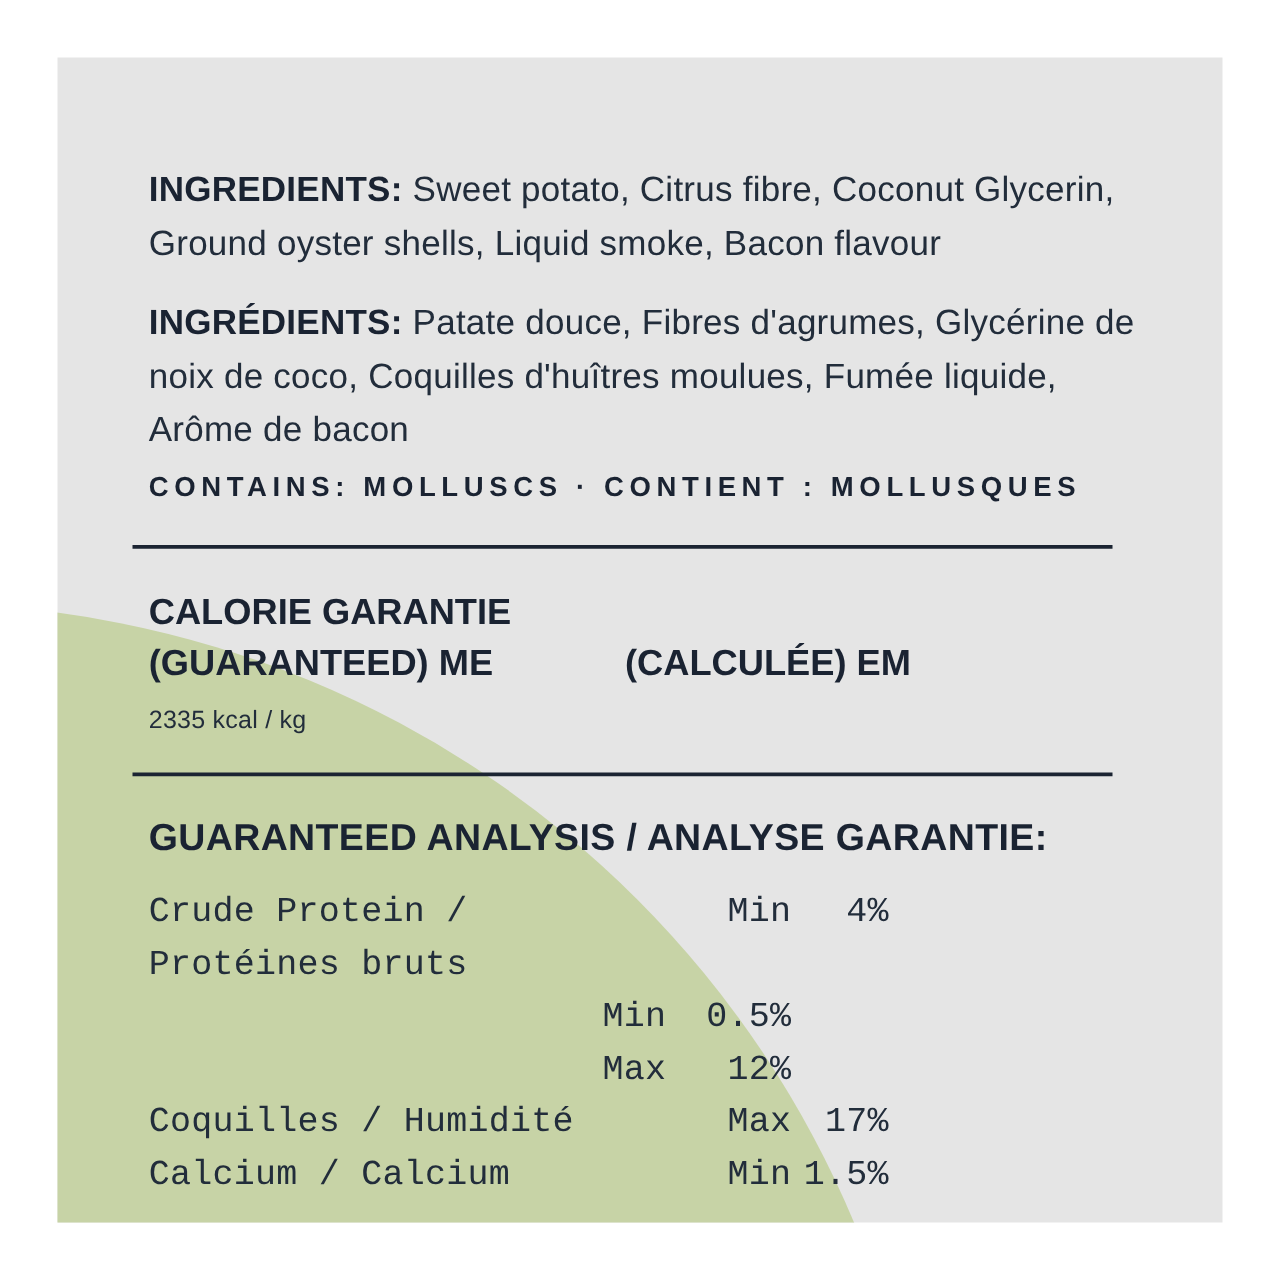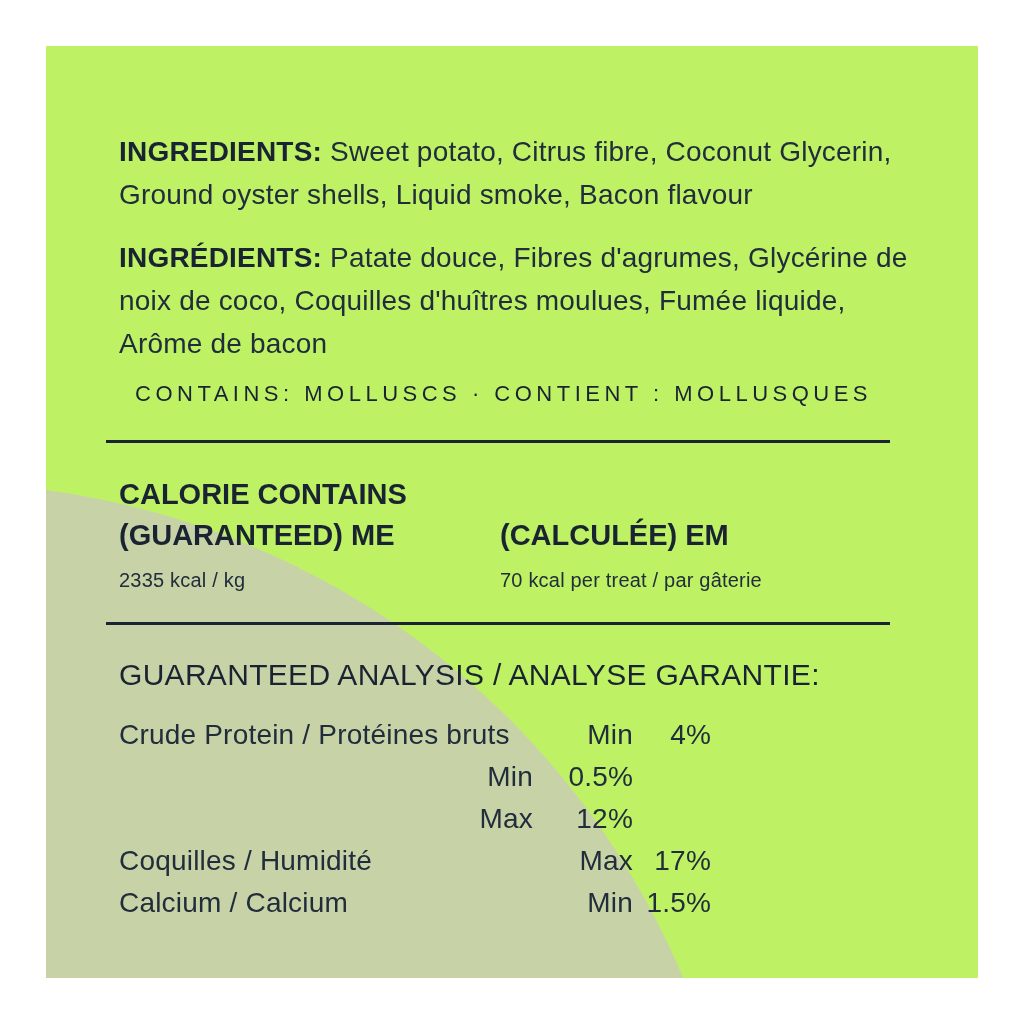--- a/index.html
+++ b/index.html
@@ -16,21 +16,21 @@
     height: 1024px;
     background: #ffffff;
     overflow: hidden;
   }
   .panel {
     position: absolute;
     left: 46px;
     top: 46px;
     width: 932px;
     height: 932px;
-    background: #bef264;
+    background: #e5e5e5;
     overflow: hidden;
   }
   .green-circle {
     position: absolute;
     left: -914px;
     top: 437px;
     width: 1614px;
     height: 1614px;
     border-radius: 50%;
     background: #c7d3a6;
@@ -49,24 +49,24 @@
   }
   .para strong {
     font-weight: 700;
     color: #1a2332;
     letter-spacing: 0.2px;
   }
   .para-en { margin-bottom: 20px; }
   .para-fr { margin-bottom: 12px; }
   .allergen {
     font-size: 22px;
-    font-weight: 400;
+    font-weight: 700;
     letter-spacing: 4.5px;
     color: #1a2332;
-    margin: 16px;
+    margin: 0;
     white-space: nowrap;
   }
   .rule {
     height: 3px;
     width: 784px;
     margin-left: -13px;
     background: #1b2432;
     border: none;
   }
   .rule-1 { margin-top: 33px; }
@@ -85,34 +85,35 @@
   }
   .cal-value {
     font-size: 20px;
     line-height: 40px;
     margin: 4px 0 0 0;
     letter-spacing: 0.2px;
   }
   .ga-heading {
     margin: 33px 0 0 0;
     font-size: 30px;
-    font-weight: 400;
+    font-weight: 700;
     color: #1a2332;
     letter-spacing: 0.3px;
   }
   .ga-table {
     margin-top: 22px;
     width: 592px;
   }
   .ga-row {
     display: grid;
     grid-template-columns: 1fr 100px 78px;
     font-size: 28px;
     line-height: 42px;
     letter-spacing: 0.2px;
+    font-family: Liberation Mono, monospace;
   }
   .ga-qualifier { text-align: right; }
   .ga-value { text-align: right; }
 </style>
 </head>
 <body>
 
 <div class="stage">
   <div class="panel">
     <div class="green-circle"></div>
@@ -122,26 +123,25 @@
       <p class="para para-en"><strong>INGREDIENTS:</strong> <span>Sweet potato, Citrus fibre, Coconut Glycerin, Ground oyster shells, Liquid smoke, Bacon flavour</span></p>
 
       <p class="para para-fr"><strong>INGRÉDIENTS:</strong> <span>Patate douce, Fibres d'agrumes, Glycérine de noix de coco, Coquilles d'huîtres moulues, Fumée liquide, Arôme de bacon</span></p>
 
       <p class="allergen">CONTAINS: MOLLUSCS · CONTIENT : MOLLUSQUES</p>
 
       <div class="rule rule-1"></div>
 
       <div class="calorie-grid">
         <div>
-          <p class="cal-heading"><span>CALORIE CONTAINS</span><br><span>(GUARANTEED) ME</span></p>
+          <p class="cal-heading"><span>CALORIE GARANTIE</span><br><span>(GUARANTEED) ME</span></p>
           <p class="cal-value">2335 kcal / kg</p>
         </div>
         <div>
           <p class="cal-heading"><br><span>(CALCULÉE) EM</span></p>
-          <p class="cal-value">70 kcal per treat / par gâterie</p>
         </div>
       </div>
 
       <div class="rule rule-2"></div>
 
       <p class="ga-heading">GUARANTEED ANALYSIS / ANALYSE GARANTIE:</p>
 
       <div class="ga-table">
         <div class="ga-row">
           <span class="ga-label">Crude Protein / Protéines bruts</span>

